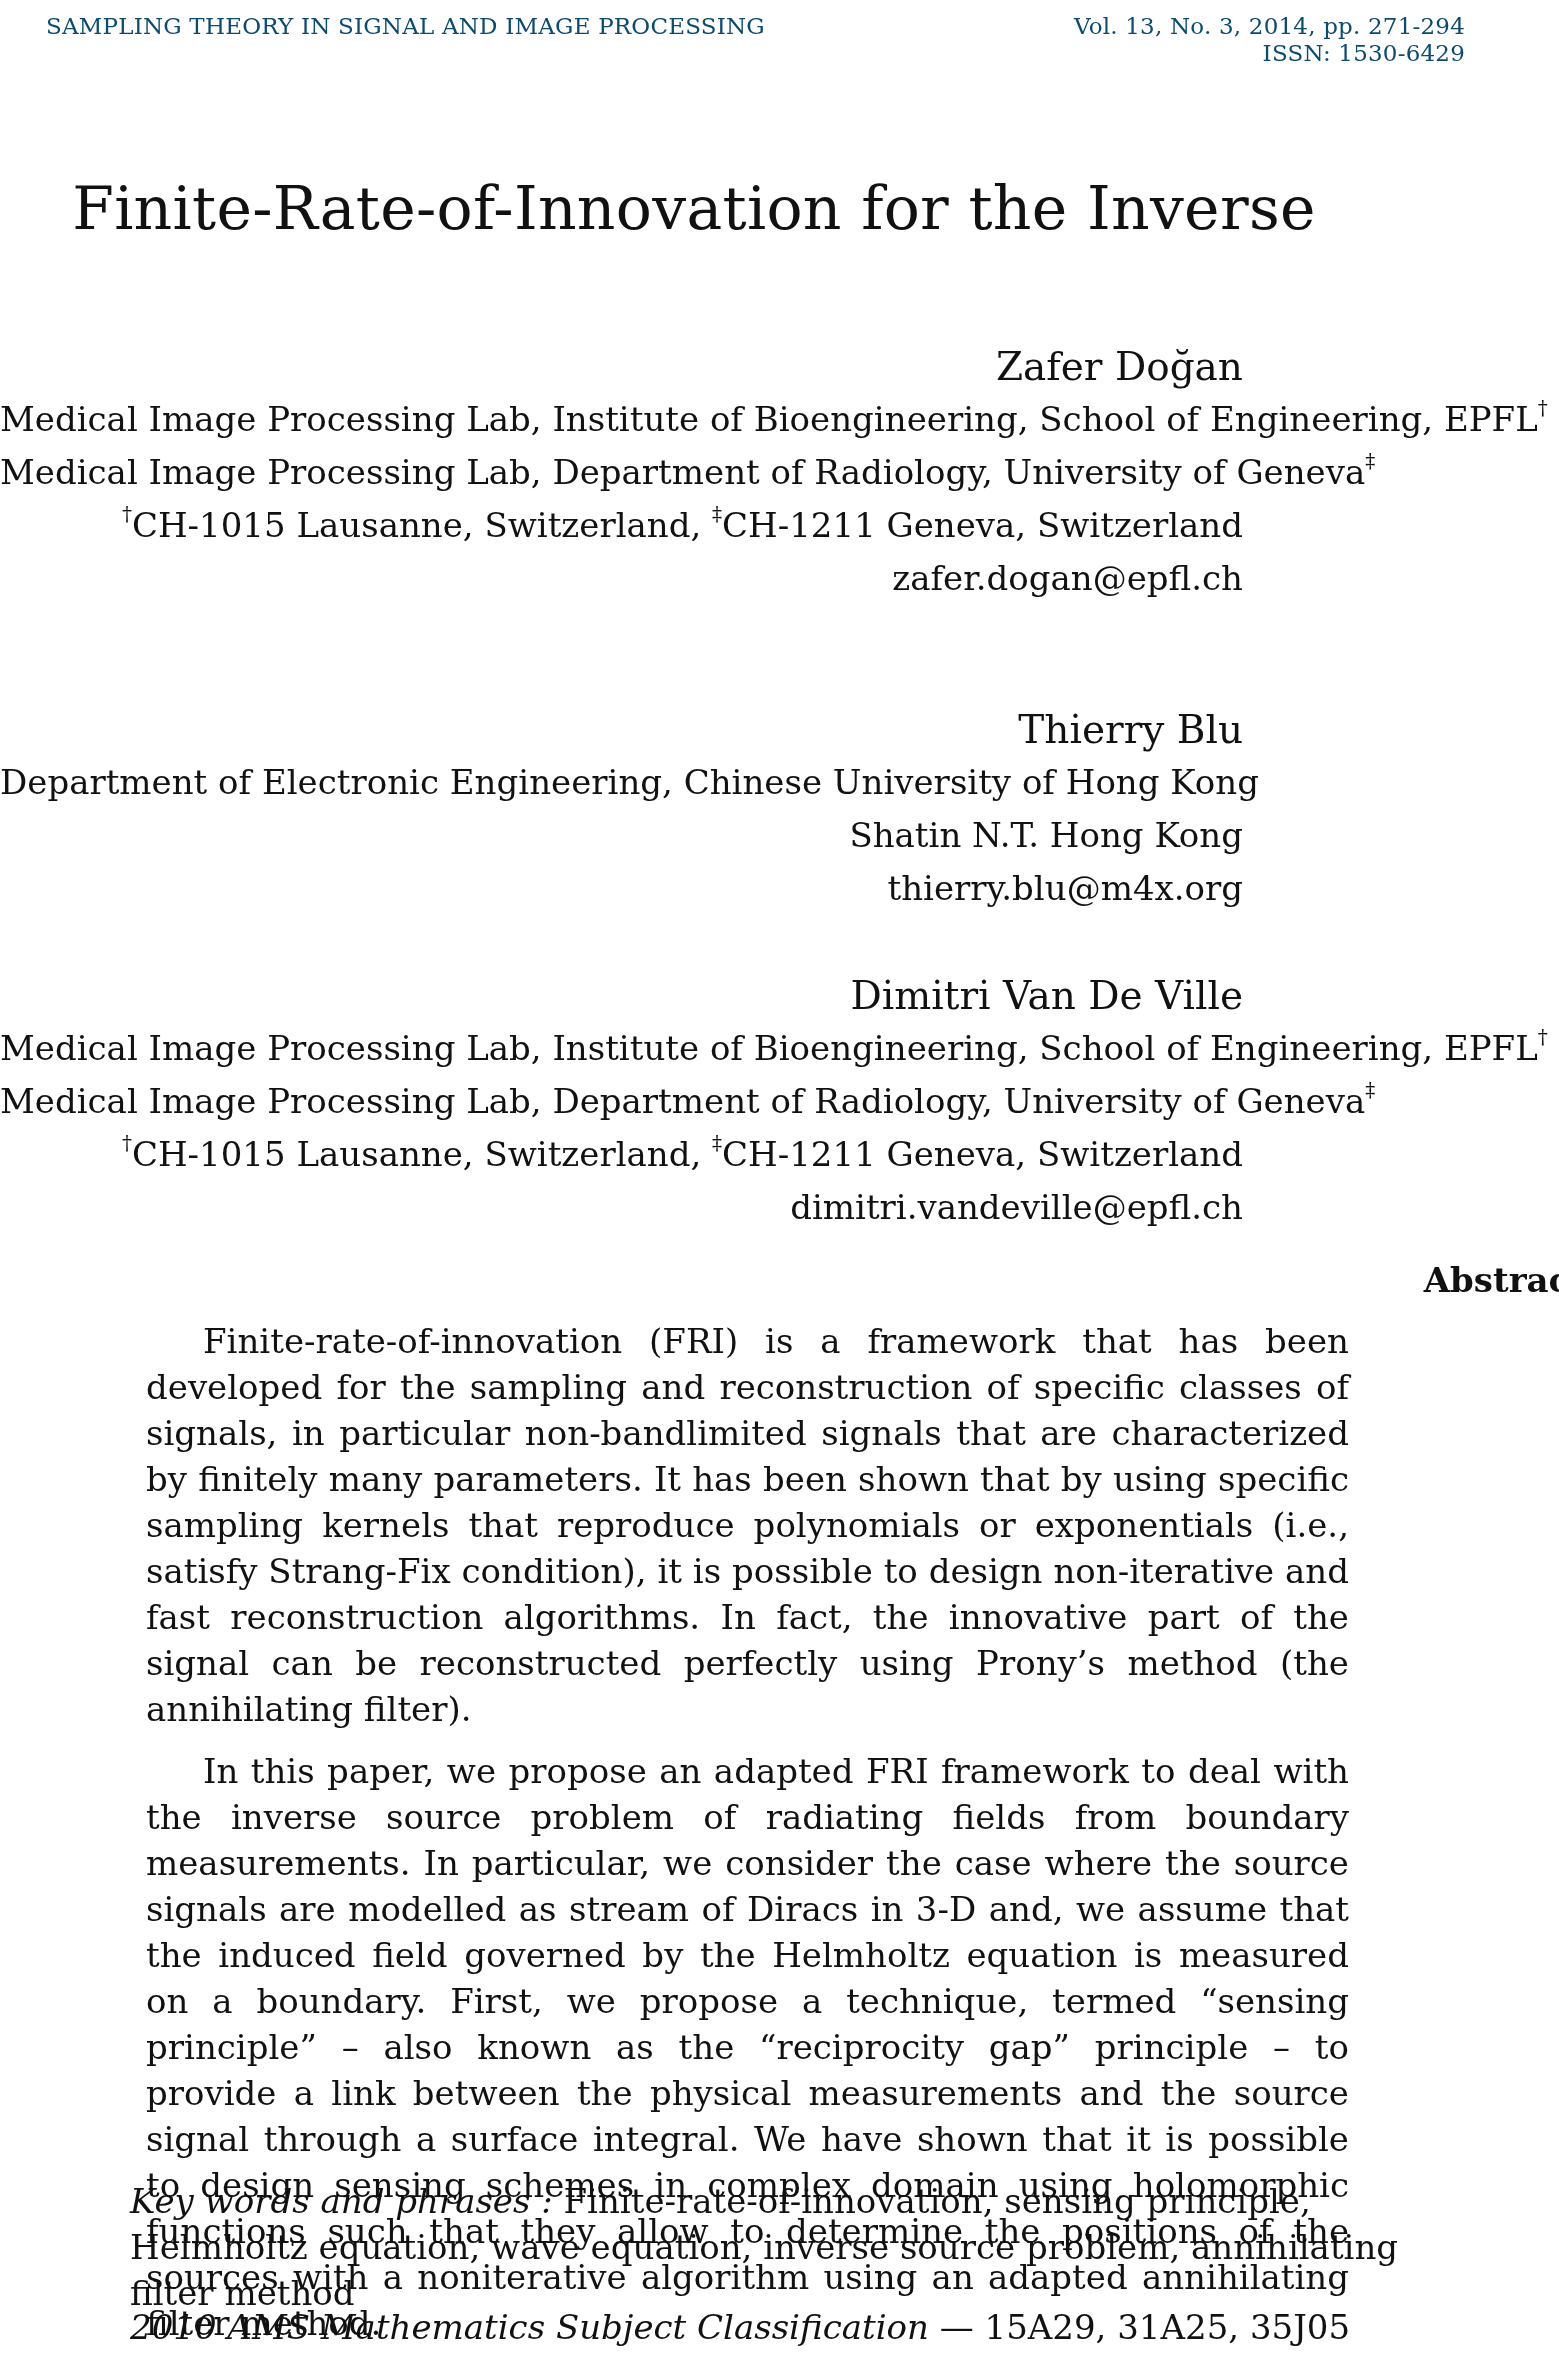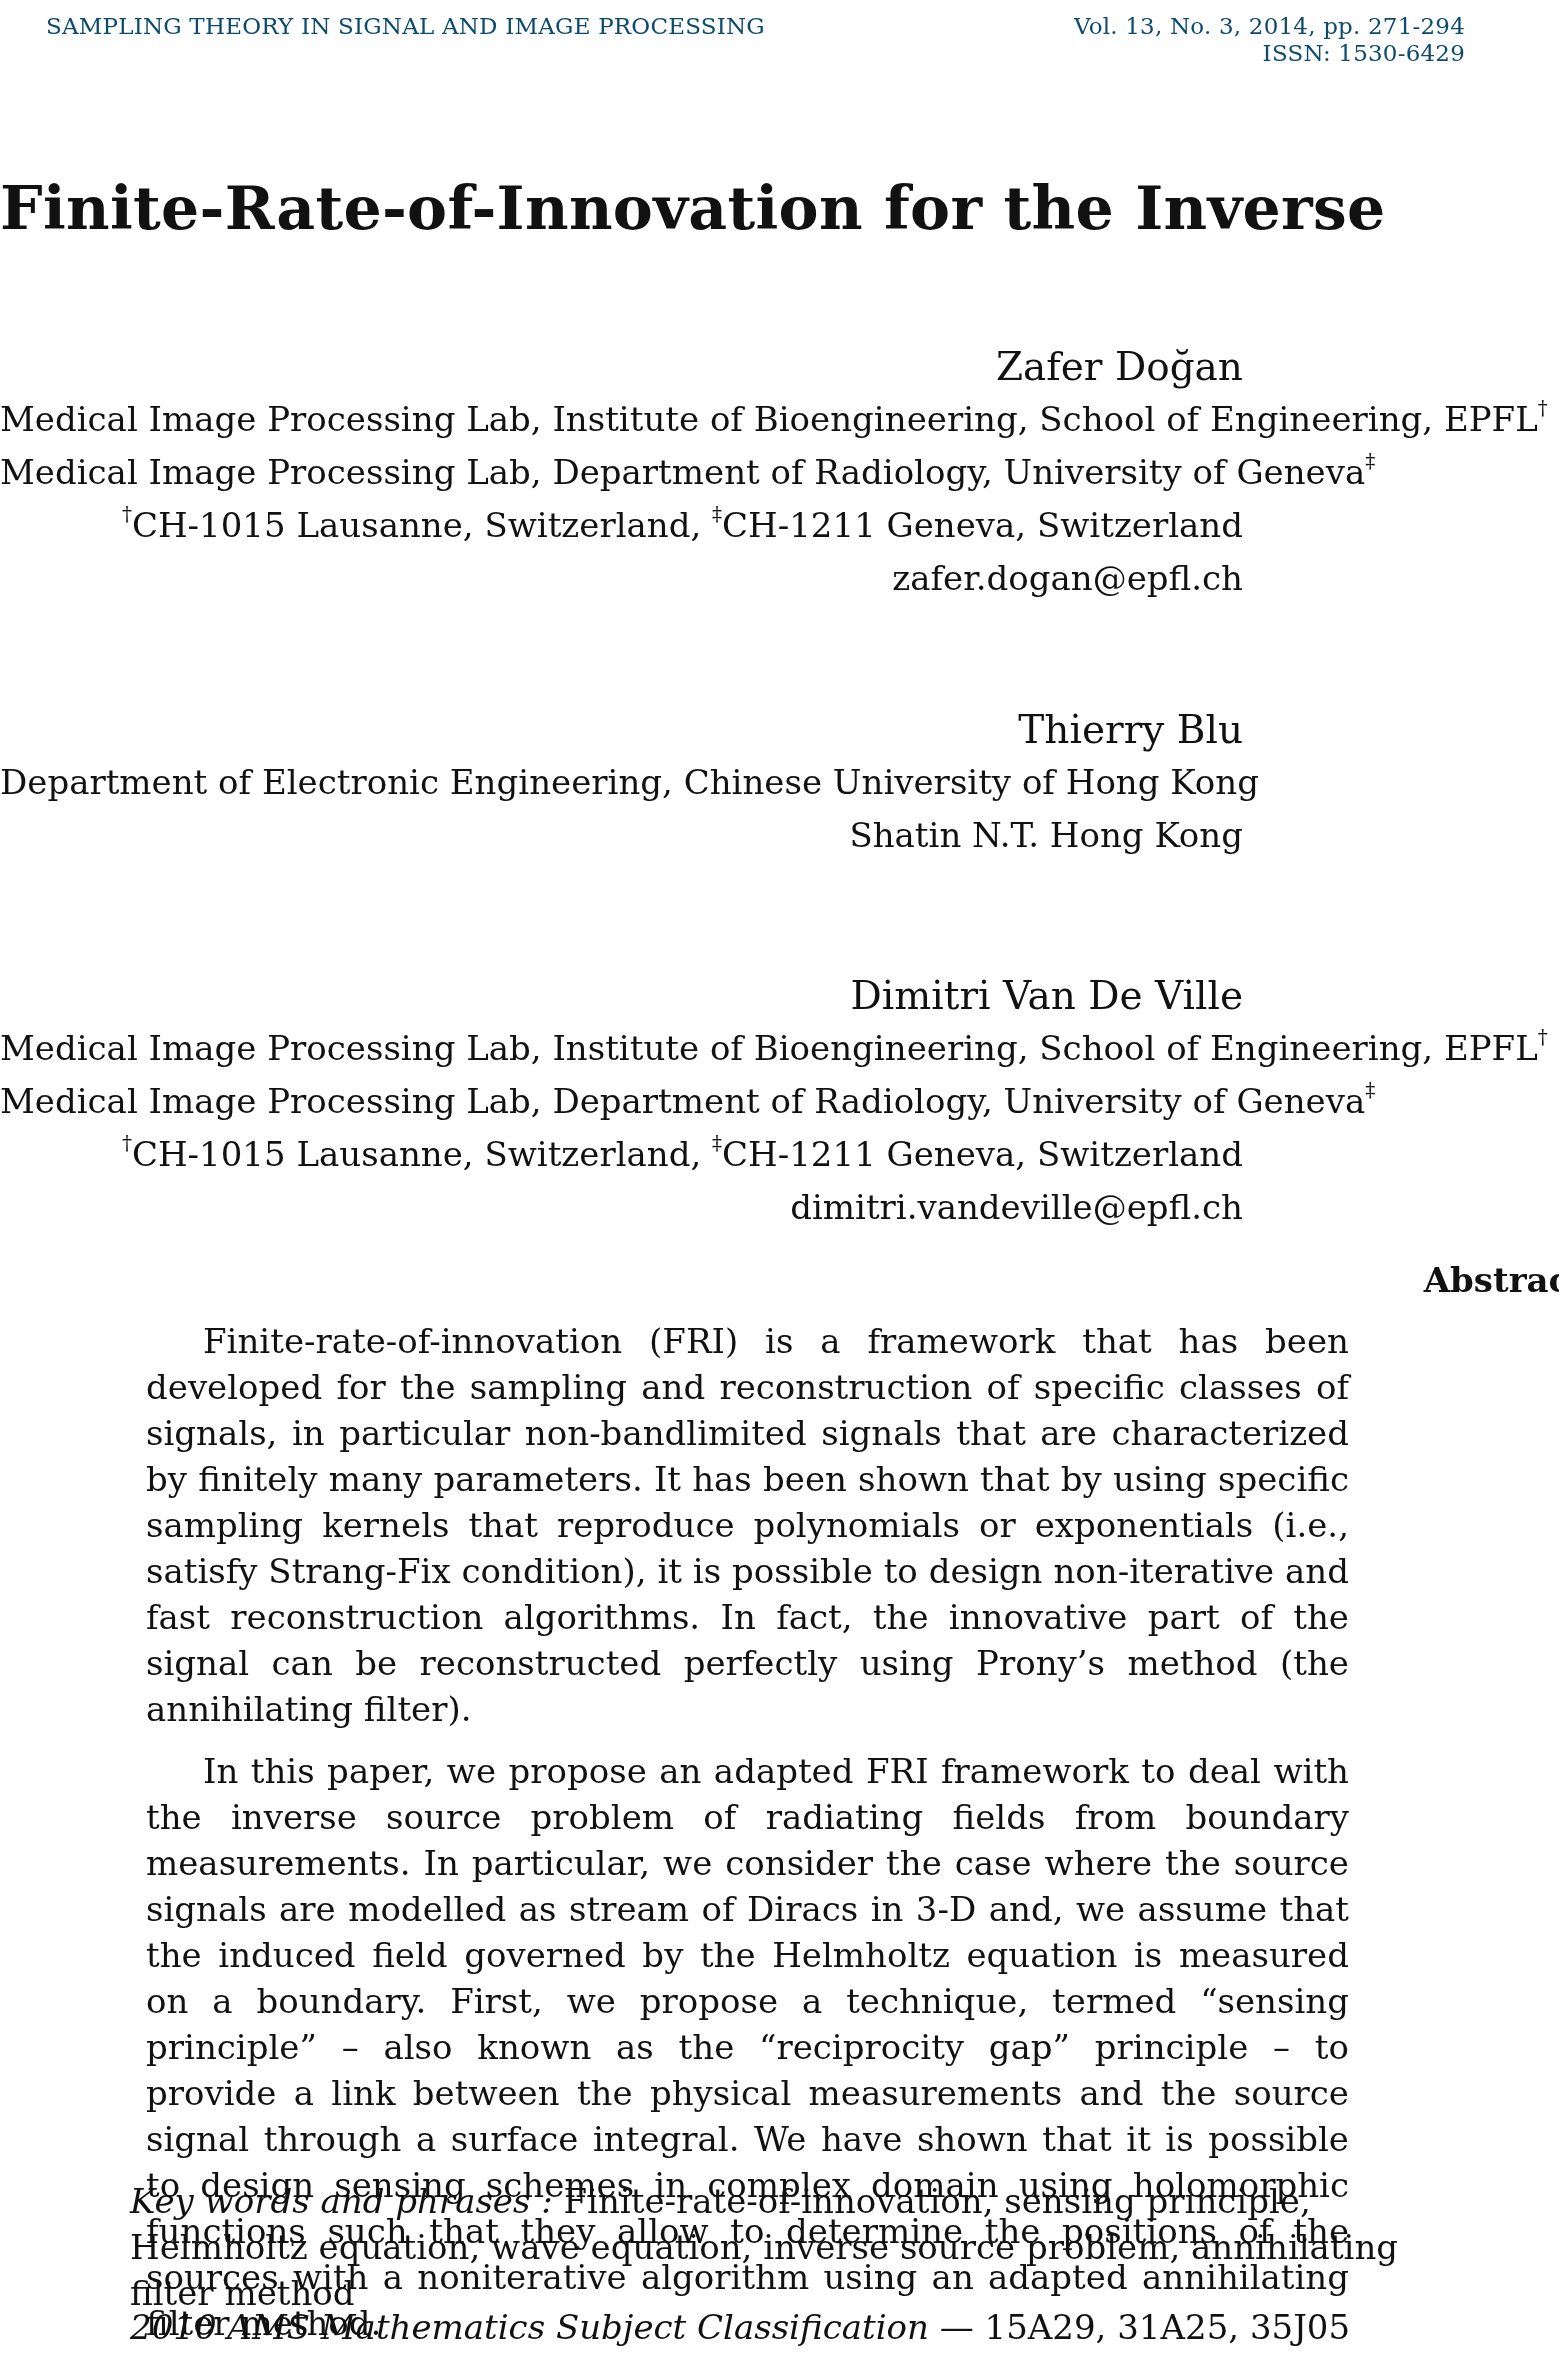--- a/index.html
+++ b/index.html
@@ -9,22 +9,22 @@
     color: #111111;
   }
   .abs { position: absolute; }
   .running-head {
     font-size: 23px; line-height: 27px; letter-spacing: 0.2px;
     color: #0c4a6e;
   }
   .rh-left { left: 46px; top: 12.7px; }
   .rh-right { right: 95px; top: 12.7px; text-align: right; }
   .title {
-    left: 0; width: 1388px; top: 166px; text-align: left;
-    font-size: 60px; line-height: 84px; font-weight: bold;
+    left: 0; width: 1388px; top: 166px; text-align: center;
+    font-size: 60px; line-height: 84px; font-weight: normal;
     letter-spacing: 0.3px;
   }
   .center-block { left: 0; width: 1243px; text-align: right; }
   .author-name { font-size: 39px; line-height: 53px; }
   .aff-line { font-size: 34px; line-height: 53px; white-space: nowrap; }
   .email { font-size: 34px; line-height: 53px; }
   sup.mark { font-size: 20px; line-height: 0; vertical-align: 16.4px; }
   .abstract-heading {
     left: 0; width: 1560px; top: 1257px; text-align: right;
     font-size: 34px; line-height: 46px; font-weight: bold; padding-left: 25px;
@@ -64,20 +64,21 @@
   <div class="aff-line"><span>Medical Image Processing Lab, Institute of Bioengineering, School of Engineering, EPFL</span><sup class="mark">†</sup></div>
   <div class="aff-line"><span>Medical Image Processing Lab, Department of Radiology, University of Geneva</span><sup class="mark">‡</sup></div>
   <div class="aff-line"><sup class="mark">†</sup><span>CH-1015 Lausanne, Switzerland, </span><sup class="mark">‡</sup><span>CH-1211 Geneva, Switzerland</span></div>
   <div class="email">zafer.dogan@epfl.ch</div>
 </div>
 
 <div class="abs center-block" style="top:703px;">
   <div class="author-name">Thierry Blu</div>
   <div class="aff-line">Department of Electronic Engineering, Chinese University of Hong Kong</div>
   <div class="aff-line">Shatin N.T. Hong Kong</div>
+  <div class="email">thierry.blu@m4x.org</div>
 </div>
 
 <div class="abs center-block" style="top:969px;">
   <div class="author-name">Dimitri Van De Ville</div>
   <div class="aff-line"><span>Medical Image Processing Lab, Institute of Bioengineering, School of Engineering, EPFL</span><sup class="mark">†</sup></div>
   <div class="aff-line"><span>Medical Image Processing Lab, Department of Radiology, University of Geneva</span><sup class="mark">‡</sup></div>
   <div class="aff-line"><sup class="mark">†</sup><span>CH-1015 Lausanne, Switzerland, </span><sup class="mark">‡</sup><span>CH-1211 Geneva, Switzerland</span></div>
   <div class="email">dimitri.vandeville@epfl.ch</div>
 </div>
 

